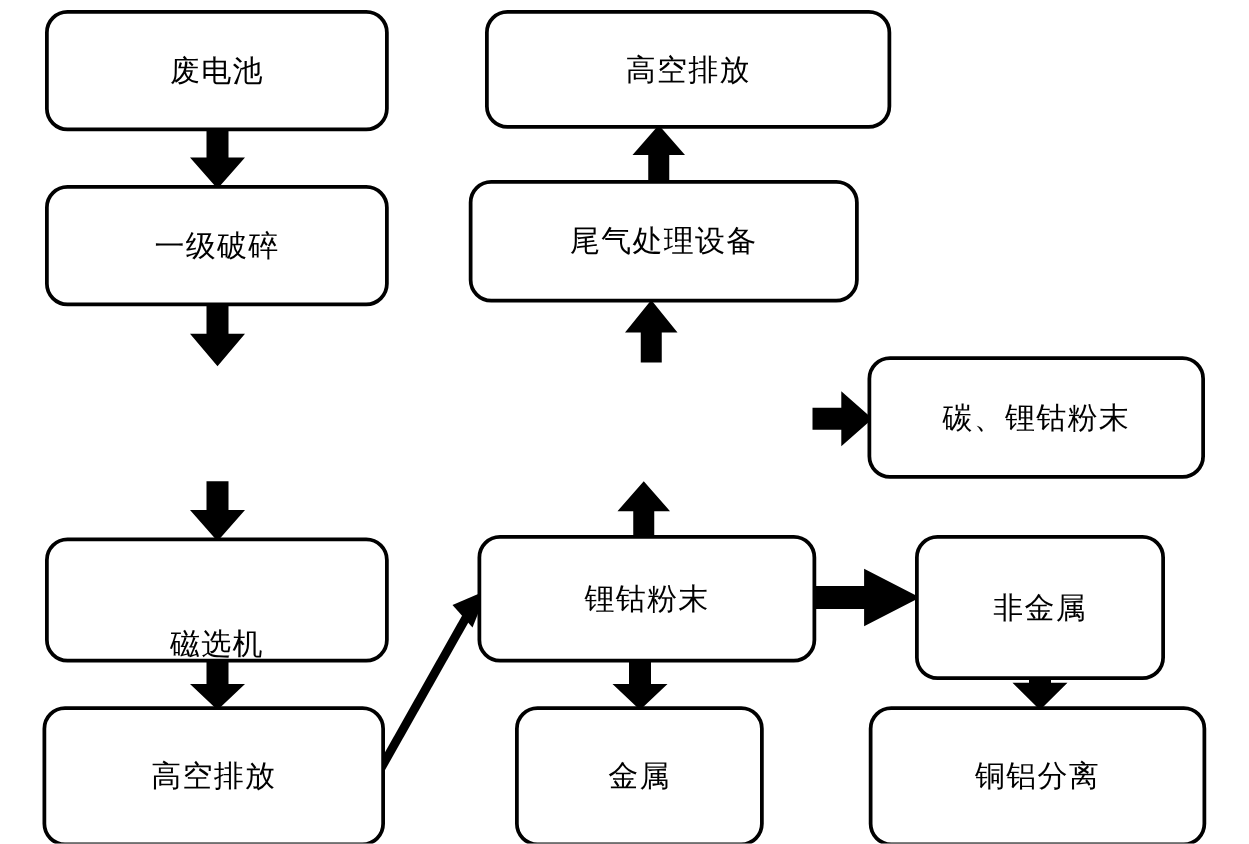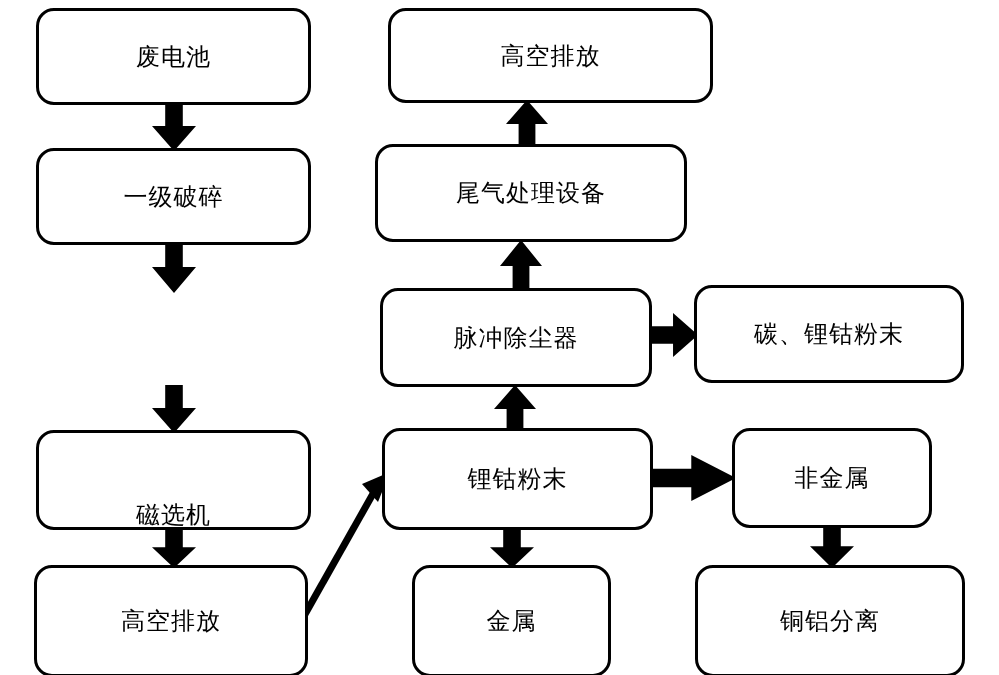--- a/index.html
+++ b/index.html
@@ -125,31 +125,28 @@
     </div>
     <div class="node" style="left: 34px; top: 565px; width: 274px; height: 112px;">
       <span class="node-label">高空排放</span>
     </div>
     <div class="node" style="left: 388px; top: 8px; width: 325px; height: 95px;">
       <span class="node-label">高空排放</span>
     </div>
     <div class="node" style="left: 375px; top: 144px; width: 312px; height: 98px;">
       <span class="node-label">尾气处理设备</span>
     </div>
-    <div class="node" style="left: 380px; top: 288px; width: 272px; height: 99px;">
-      <span class="node-label">脉冲除尘器</span>
-    </div>
     <div class="node" style="left: 382px; top: 428px; width: 271px; height: 102px;">
       <span class="node-label">锂钴粉末</span>
     </div>
     <div class="node" style="left: 412px; top: 565px; width: 199px; height: 112px;">
       <span class="node-label">金属</span>
     </div>
     <div class="node" style="left: 694px; top: 285px; width: 270px; height: 98px;">
       <span class="node-label">碳、锂钴粉末</span>
     </div>
-    <div class="node" style="left: 732px; top: 428px; width: 200px; height: 100px;">
+    <div class="node" style="left: 732px; top: 428px; width: 200px; height: 116px;">
       <span class="node-label">非金属</span>
     </div>
     <div class="node" style="left: 695px; top: 565px; width: 270px; height: 112px;">
       <span class="node-label">铜铝分离</span>
     </div>
   </div>
 
 </body></html>

